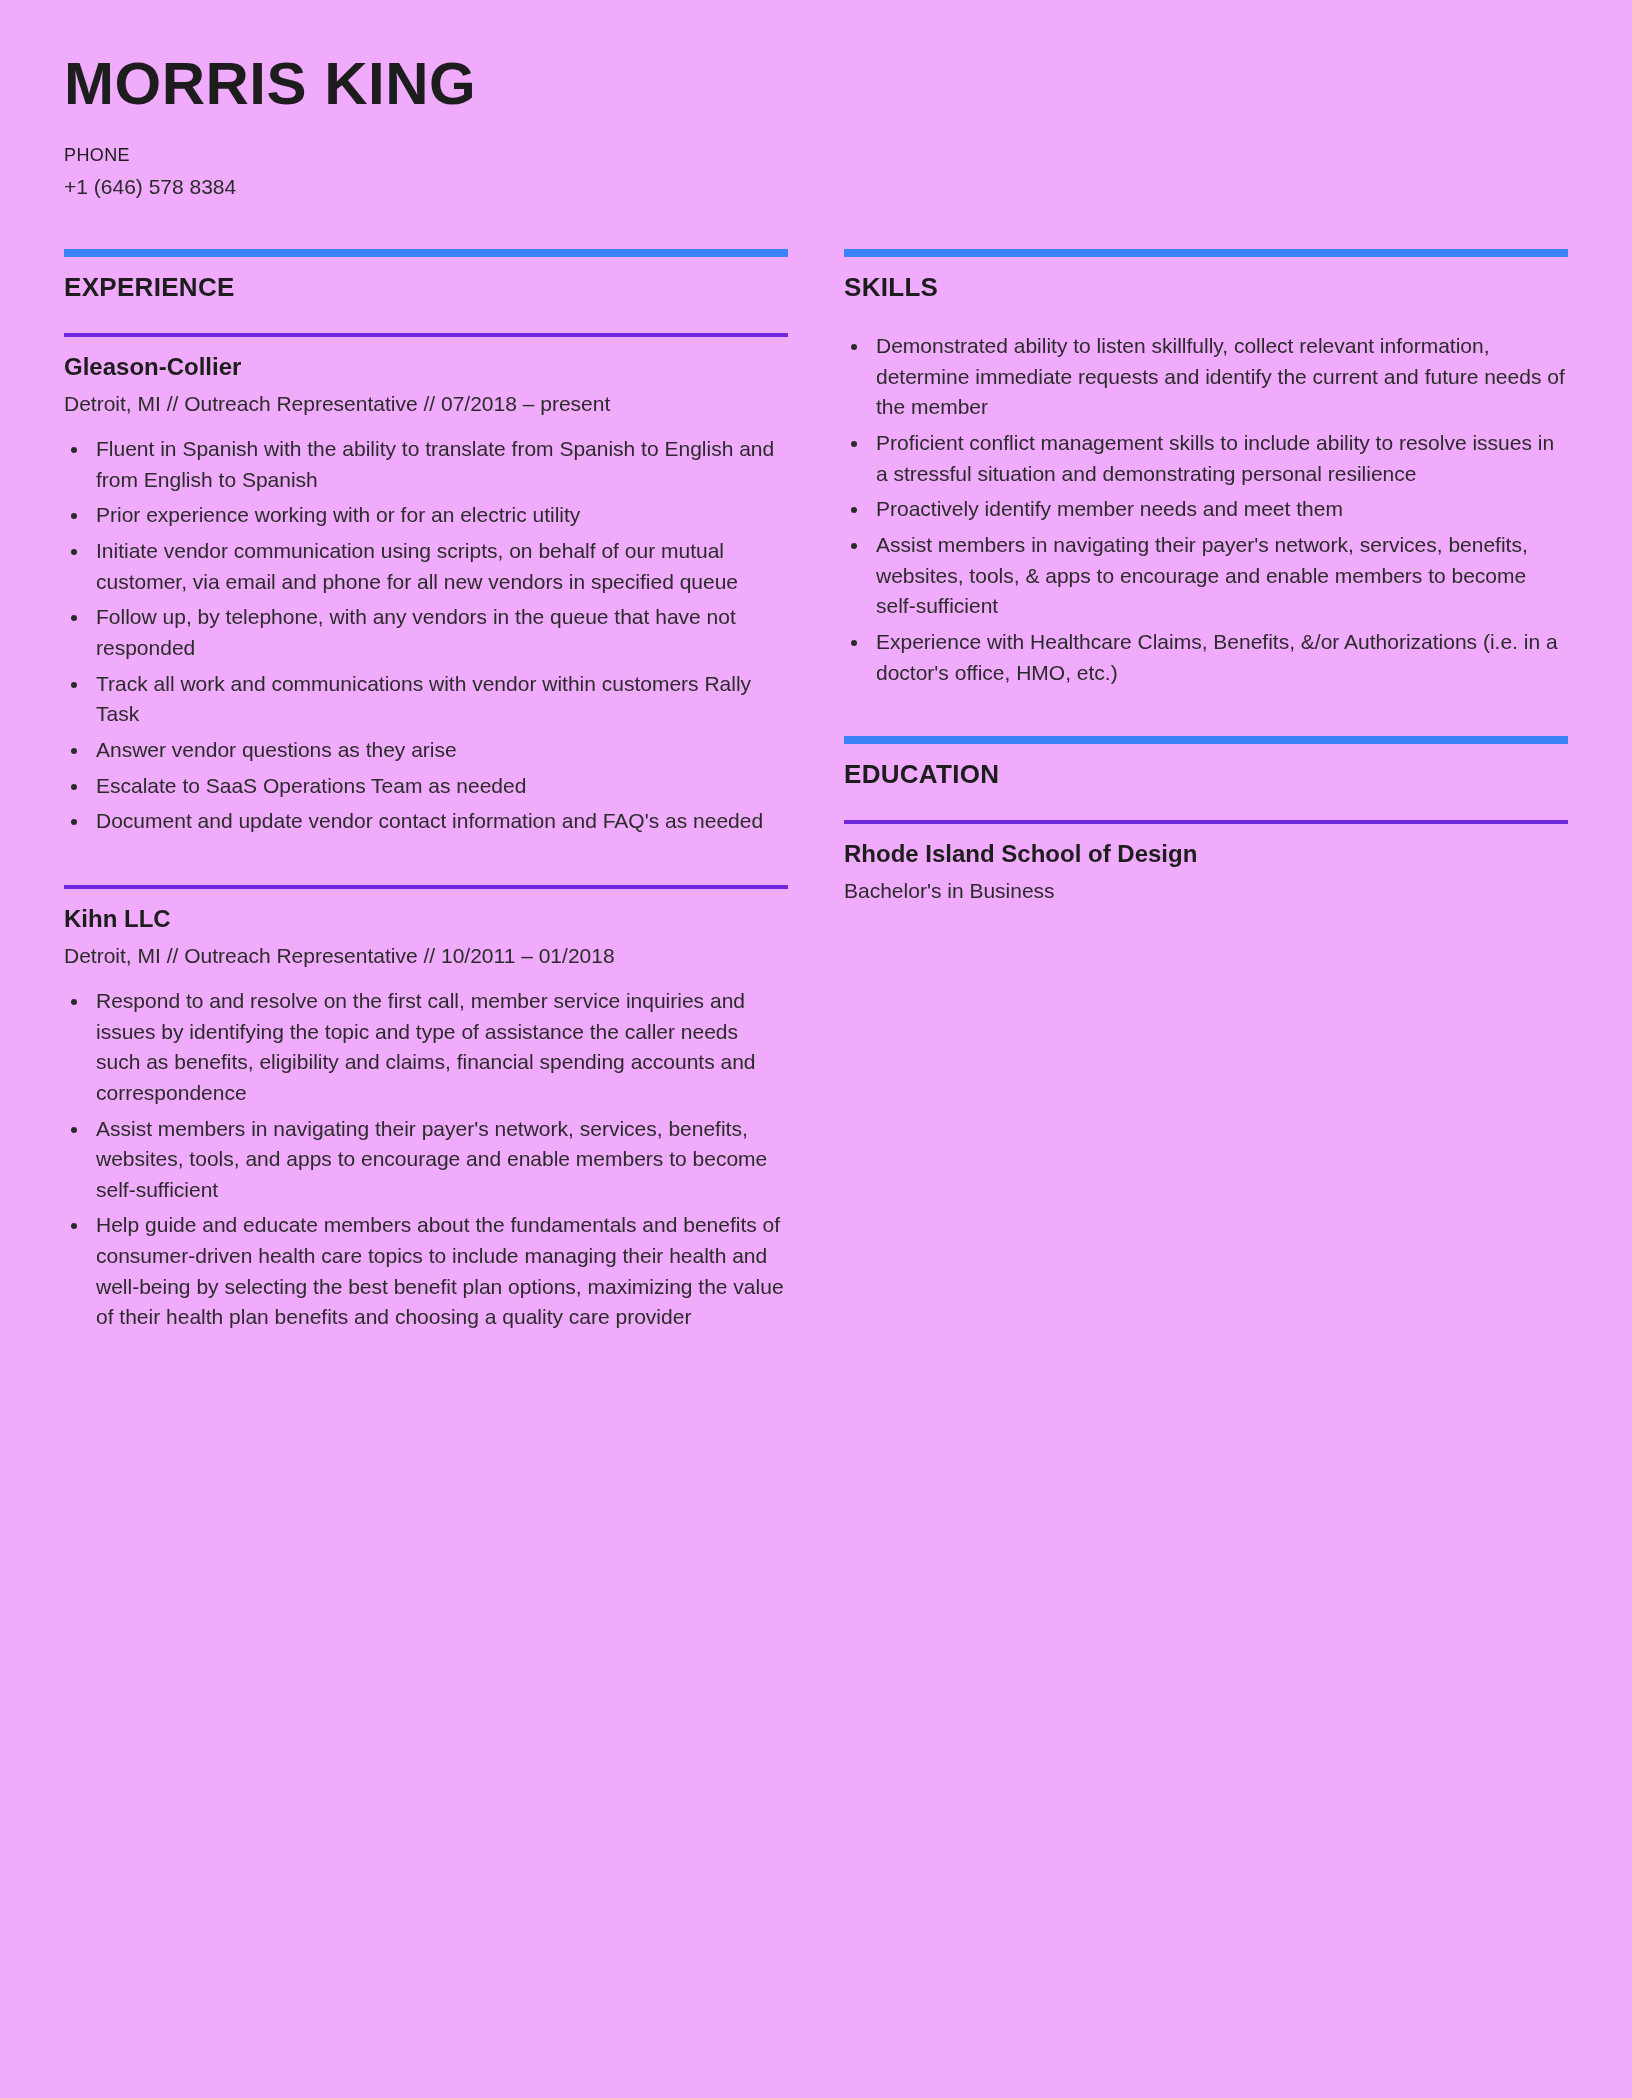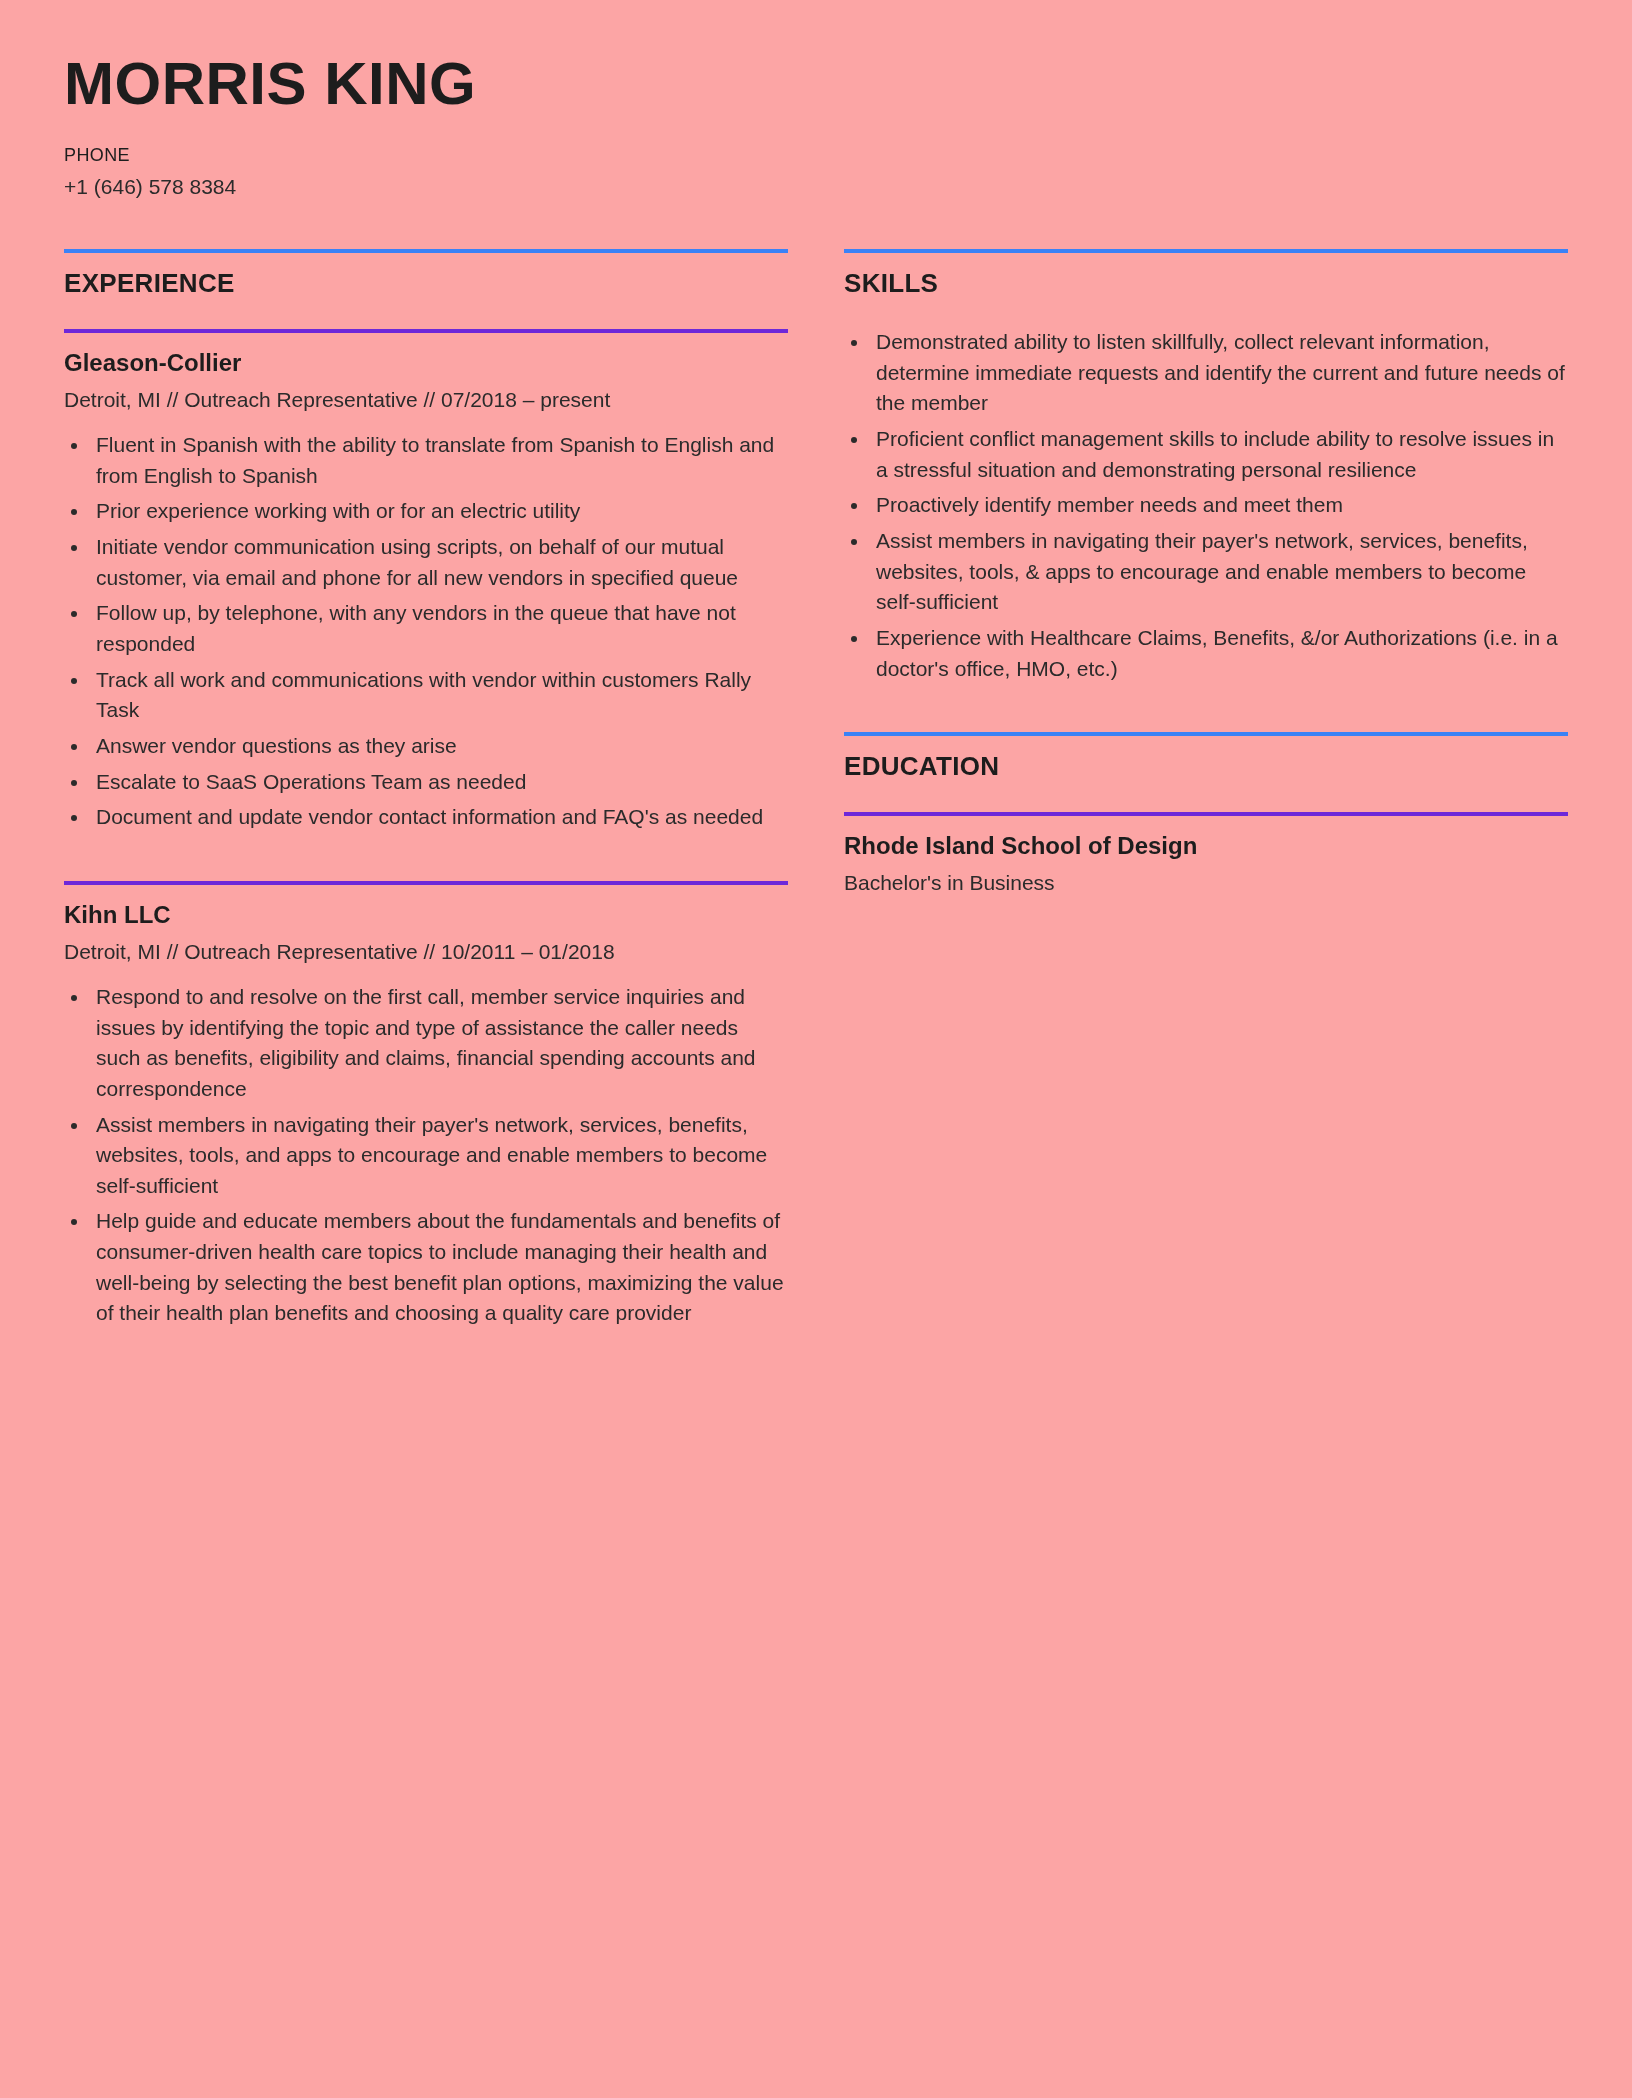--- a/index.html
+++ b/index.html
@@ -5,21 +5,21 @@
   * { margin: 0; padding: 0; box-sizing: border-box; }
   html, body { background: #ffffff; }
   body {
     font-family: "Liberation Sans", sans-serif;
     color: #2b2b2b;
     -webkit-font-smoothing: antialiased;
   }
   .page {
     width: 1632px;
     min-height: 2098px;
-    background: #fca5a5;
+    background: #f0abfc;
     padding: 52px 64px 60px 64px;
     margin: 0 auto;
   }
 
   
   .candidate-name {
     font-size: 60px;
     font-weight: 700;
     color: #1d1d1d;
     letter-spacing: 0.5px;
@@ -47,21 +47,21 @@
   .columns {
     display: flex;
     gap: 56px;
     margin-top: 50px;
     align-items: flex-start;
   }
   .col { flex: 1 1 0; min-width: 0; }
 
   
   .section-title {
-    border-top: 4px solid #3b82f6;
+    border-top: 8px solid #3b82f6;
     padding-top: 15px;
     font-size: 26px;
     font-weight: 700;
     color: #1d1d1d;
     letter-spacing: 0.3px;
   }
   .entry {
     border-top: 4px solid #6d28d9;
     margin-top: 30px;
     padding-top: 16px;

